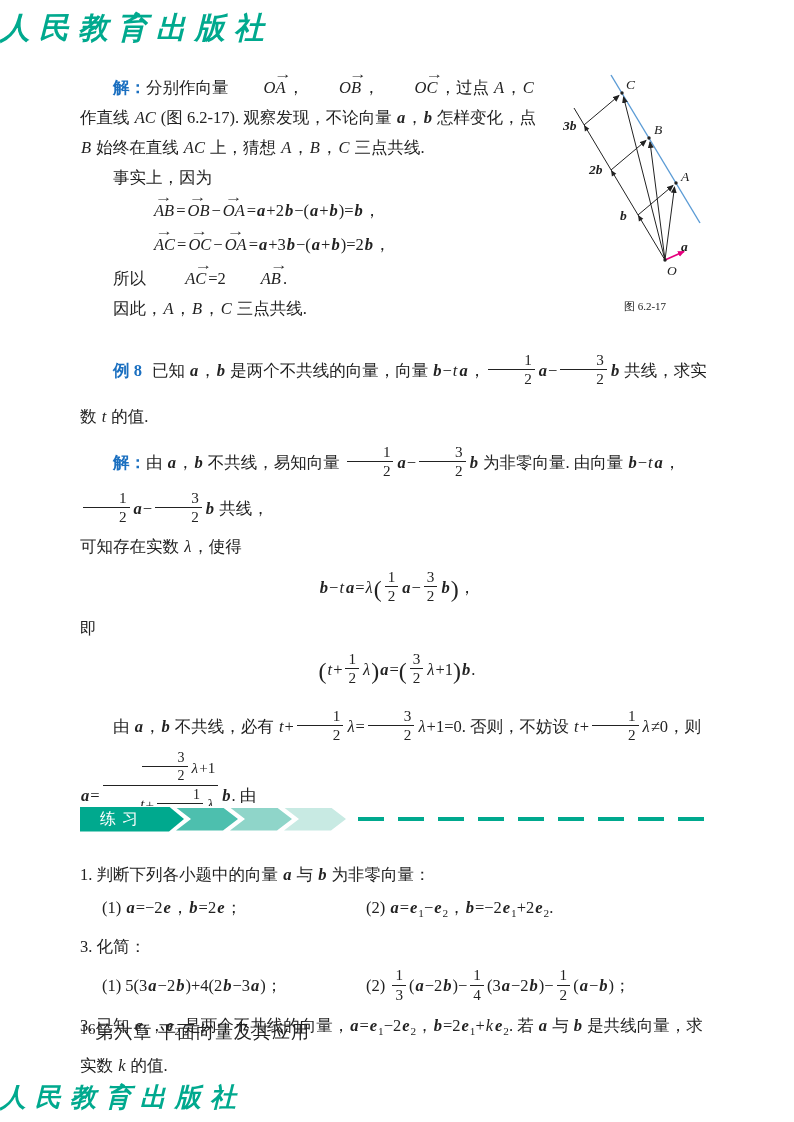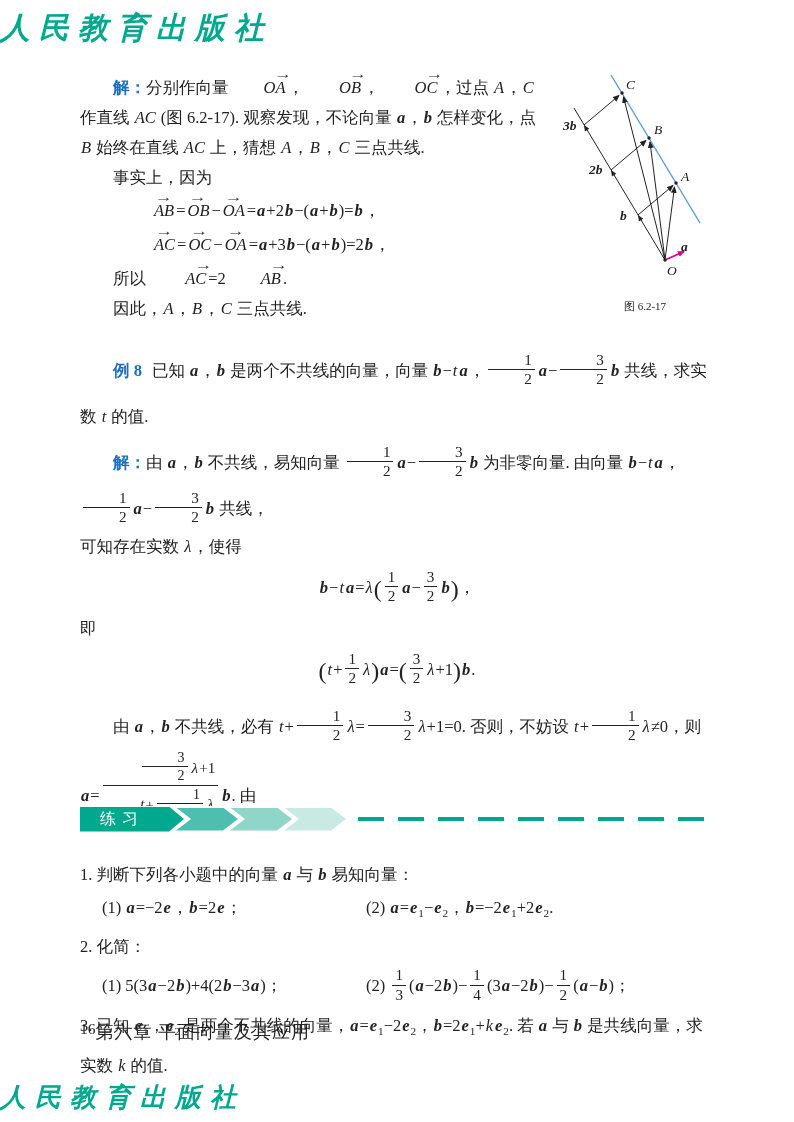--- a/index.html
+++ b/index.html
@@ -147,26 +147,26 @@
   </div>
 
   <section class="practice">
     <div class="banner">
       <div class="pb-main">练习</div>
       <div class="chev c1"></div>
       <div class="chev c2"></div>
       <div class="chev c3"></div>
       <div class="pb-dash"></div>
     </div>
-    <p><span class="tk-t">1. 判断下列各小题中的向量 </span><span class="tk-b">a</span><span class="tk-t"> 与 </span><span class="tk-b">b</span><span class="tk-t"> 易知向量：</span></p>
+    <p><span class="tk-t">1. 判断下列各小题中的向量 </span><span class="tk-b">a</span><span class="tk-t"> 与 </span><span class="tk-b">b</span><span class="tk-t"> 为非零向量：</span></p>
     <div class="two-col">
       <span class="col-a"><span class="tk-t">(1) </span><span class="tk-b">a</span><span class="tk-t">=−2</span><span class="tk-b">e</span><span class="tk-t">，</span><span class="tk-b">b</span><span class="tk-t">=2</span><span class="tk-b">e</span><span class="tk-t">；</span></span>
       <span class="col-b"><span class="tk-t">(2) </span><span class="tk-b">a</span><span class="tk-t">=</span><span class="tk-b">e</span><sub>1</sub><span class="tk-t">−</span><span class="tk-b">e</span><sub>2</sub><span class="tk-t">，</span><span class="tk-b">b</span><span class="tk-t">=−2</span><span class="tk-b">e</span><sub>1</sub><span class="tk-t">+2</span><span class="tk-b">e</span><sub>2</sub><span class="tk-t">.</span></span>
     </div>
-    <p><span class="tk-t">2. 化简：</span></p>
+    <p><span class="tk-t">3. 化简：</span></p>
     <div class="two-col tallrow">
       <span class="col-a"><span class="tk-t">(1) 5(3</span><span class="tk-b">a</span><span class="tk-t">−2</span><span class="tk-b">b</span><span class="tk-t">)+4(2</span><span class="tk-b">b</span><span class="tk-t">−3</span><span class="tk-b">a</span><span class="tk-t">)；</span></span>
       <span class="col-b"><span class="tk-t">(2) </span><span class="frac"><span class="num">1</span><span class="den">3</span></span><span class="tk-t">(</span><span class="tk-b">a</span><span class="tk-t">−2</span><span class="tk-b">b</span><span class="tk-t">)−</span><span class="frac"><span class="num">1</span><span class="den">4</span></span><span class="tk-t">(3</span><span class="tk-b">a</span><span class="tk-t">−2</span><span class="tk-b">b</span><span class="tk-t">)−</span><span class="frac"><span class="num">1</span><span class="den">2</span></span><span class="tk-t">(</span><span class="tk-b">a</span><span class="tk-t">−</span><span class="tk-b">b</span><span class="tk-t">)；</span></span>
     </div>
     <p><span class="tk-t">3. 已知 </span><span class="tk-b">e</span><sub>1</sub><span class="tk-t">，</span><span class="tk-b">e</span><sub>2</sub><span class="tk-t"> 是两个不共线的向量，</span><span class="tk-b">a</span><span class="tk-t">=</span><span class="tk-b">e</span><sub>1</sub><span class="tk-t">−2</span><span class="tk-b">e</span><sub>2</sub><span class="tk-t">，</span><span class="tk-b">b</span><span class="tk-t">=2</span><span class="tk-b">e</span><sub>1</sub><span class="tk-t">+</span><span class="tk-i">k</span><span class="tk-b">e</span><sub>2</sub><span class="tk-t">. 若 </span><span class="tk-b">a</span><span class="tk-t"> 与 </span><span class="tk-b">b</span><span class="tk-t"> 是共线向量，求实数 </span><span class="tk-i">k</span><span class="tk-t"> 的值.</span></p>
   </section>
 
   <div class="footer">
     <span class="pageno">16</span>
     <span class="chap">第六章  平面向量及其应用</span>

